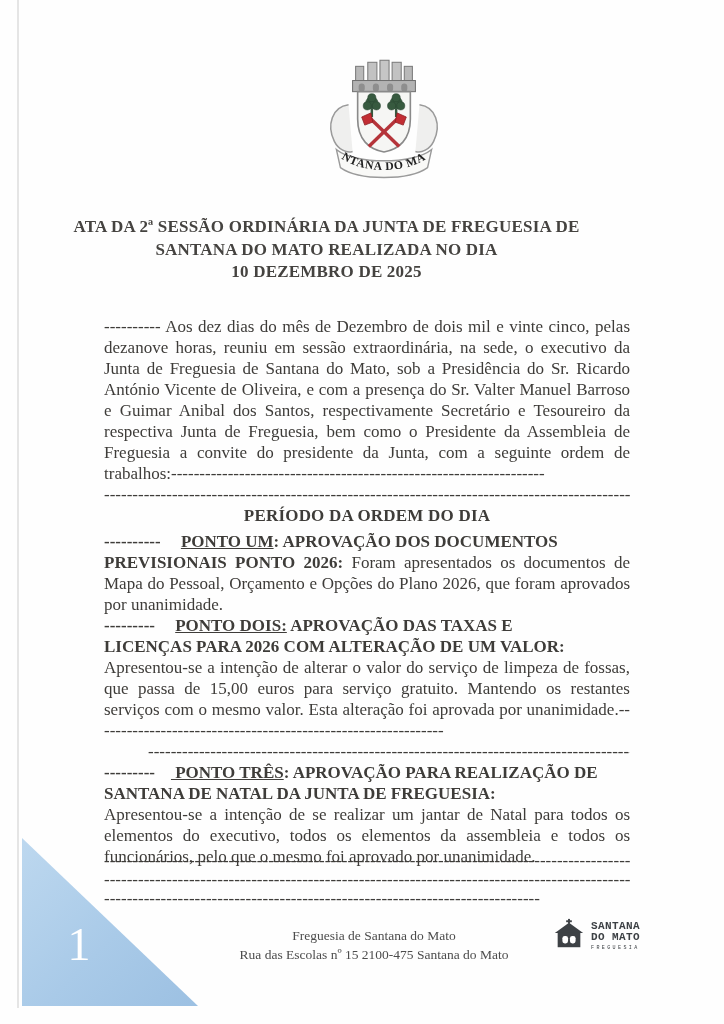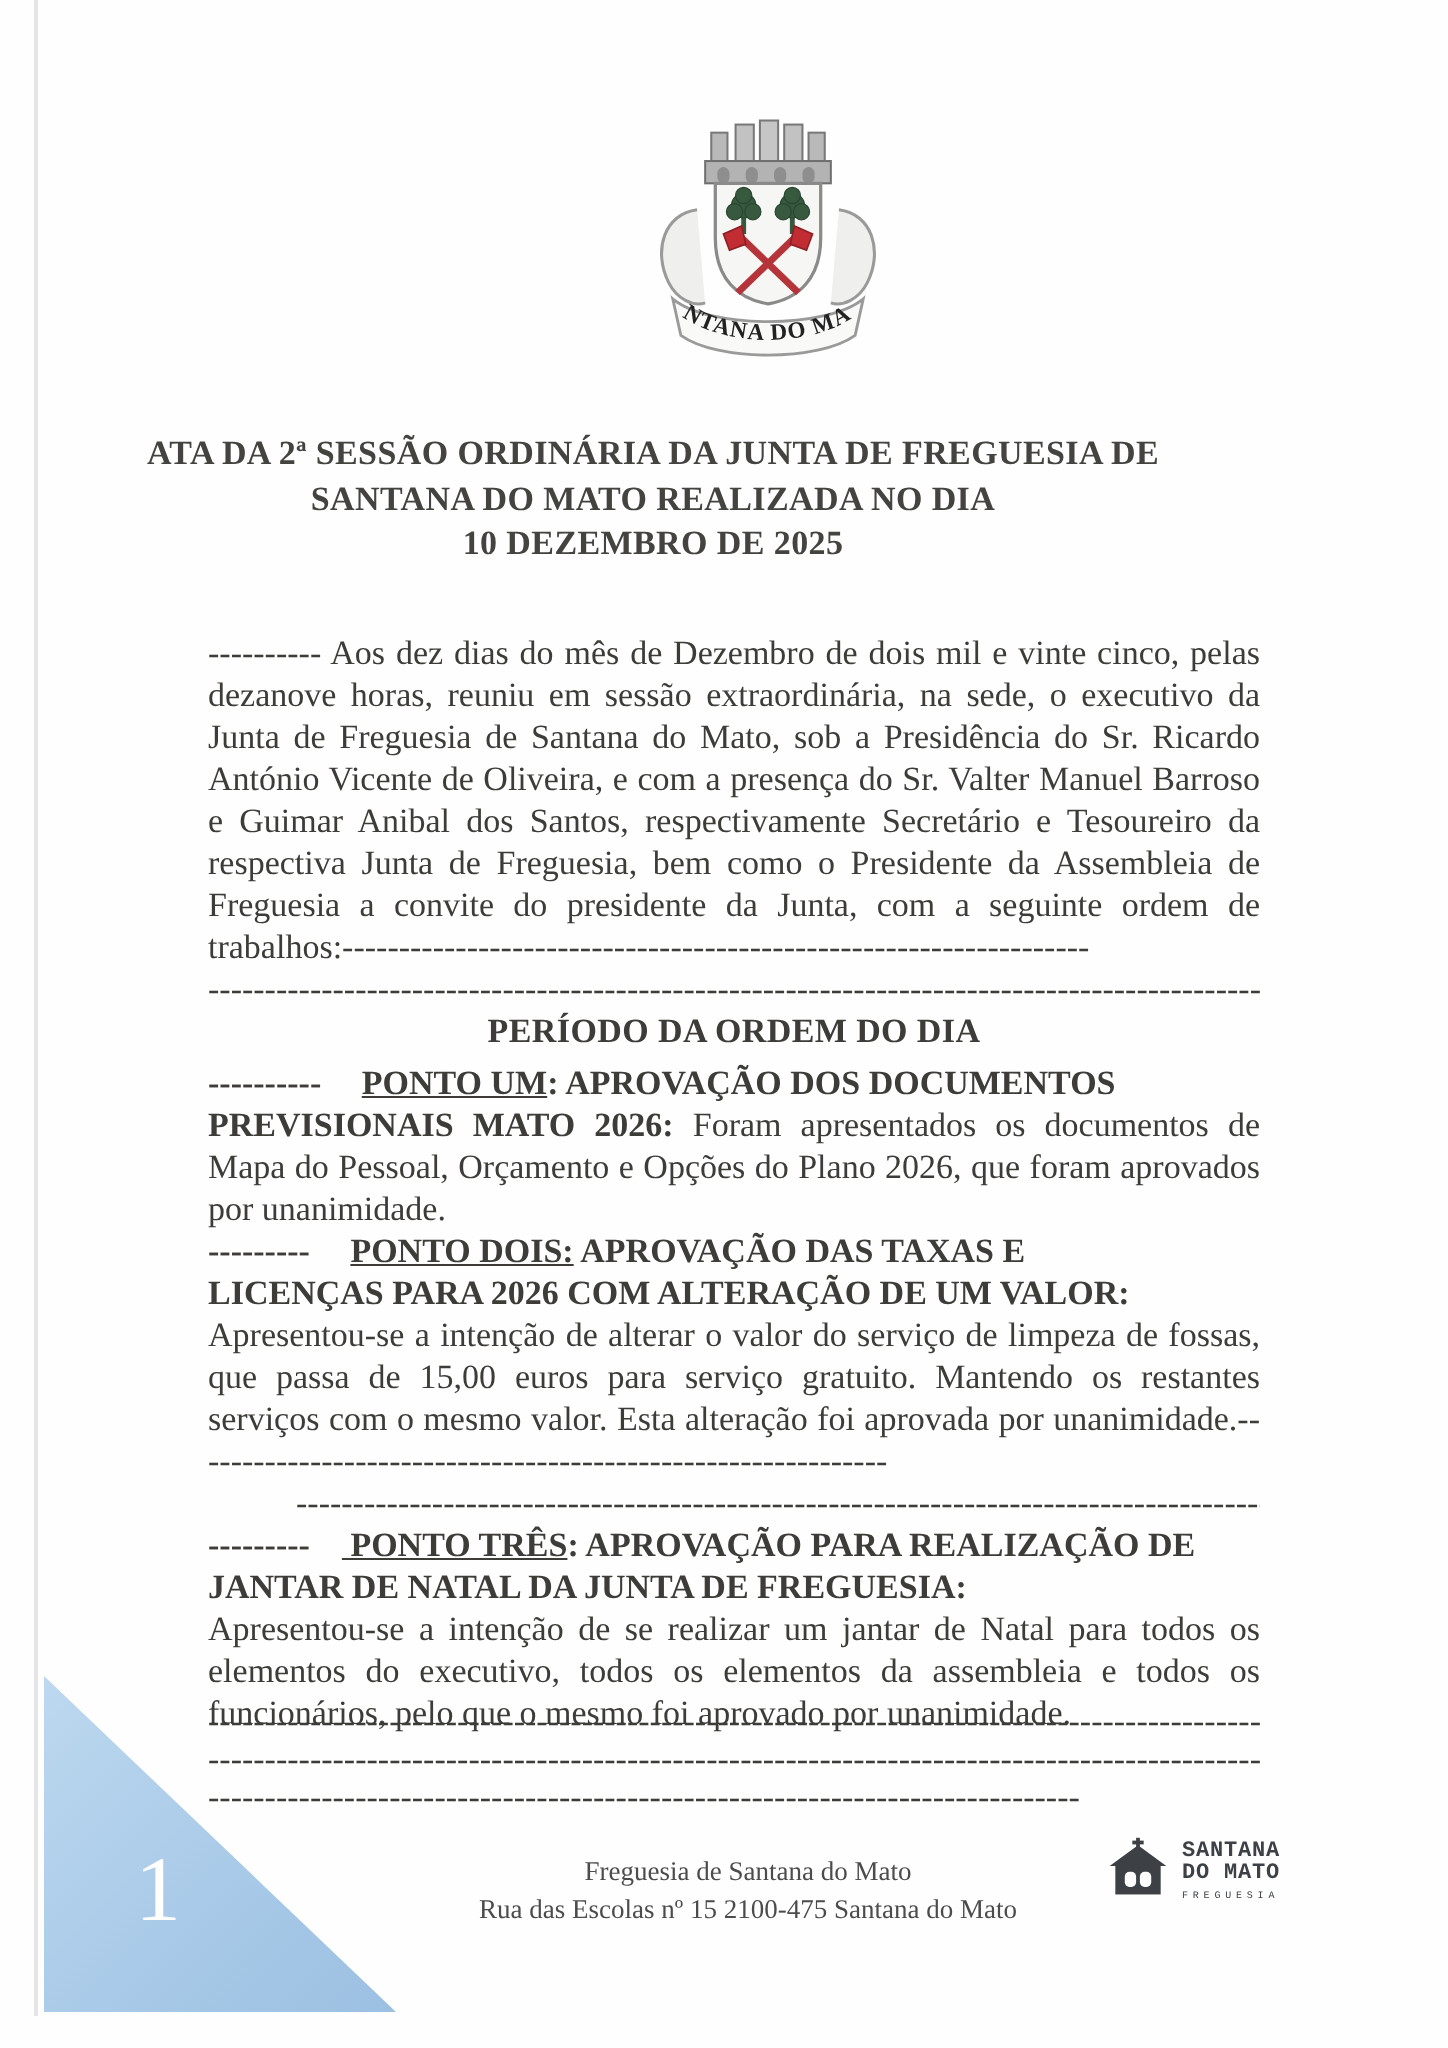--- a/index.html
+++ b/index.html
@@ -109,27 +109,27 @@
   </div>
 
   <div class="content">
 
     <p><span>---------- </span><span>Aos dez dias do mês de Dezembro de dois mil e vinte cinco, pelas dezanove horas, reuniu em sessão extraordinária, na sede, o executivo da Junta de Freguesia de Santana do Mato, sob a Presidência do Sr. Ricardo António Vicente de Oliveira, e com a presença do Sr. Valter Manuel Barroso e Guimar Anibal dos Santos, respectivamente Secretário e Tesoureiro da respectiva Junta de Freguesia, bem como o Presidente da Assembleia de Freguesia a convite do presidente da Junta, com a seguinte ordem de trabalhos:</span><span>------------------------------------------------------------------</span></p>
 
     <div class="dash-line">------------------------------------------------------------------------------------------------</div>
 
     <div class="section-heading">PERÍODO DA ORDEM DO DIA</div>
 
-    <p class="pt-block pt-um"><b><span>---------- </span><u>PONTO UM</u><span>: APROVAÇÃO DOS DOCUMENTOS</span><br><span>PREVISIONAIS MATO 2026:</span></b><span> Foram apresentados os documentos de Mapa do Pessoal, Orçamento e Opções do Plano 2026, que foram aprovados por unanimidade.</span></p>
+    <p class="pt-block pt-um"><b><span>---------- </span><u>PONTO UM</u><span>: APROVAÇÃO DOS DOCUMENTOS</span><br><span>PREVISIONAIS PONTO 2026:</span></b><span> Foram apresentados os documentos de Mapa do Pessoal, Orçamento e Opções do Plano 2026, que foram aprovados por unanimidade.</span></p>
 
     <p class="pt-block"><b><span>--------- </span><u>PONTO DOIS:</u><span> APROVAÇÃO DAS TAXAS E</span><br><span>LICENÇAS PARA 2026 COM ALTERAÇÃO DE UM VALOR:</span></b><br><span>Apresentou-se a intenção de alterar o valor do serviço de limpeza de fossas, que passa de 15,00 euros para serviço gratuito. Mantendo os restantes serviços com o mesmo valor. Esta alteração foi aprovada por unanimidade.</span><span>--------------------------------------------------------------</span></p>
 
     <div class="dash-line pt-block">------------------------------------------------------------------------------------------</div>
 
-    <p><b><span>---------</span><u> PONTO TRÊS</u><span>: APROVAÇÃO PARA REALIZAÇÃO DE</span><br><span>JANTAR DE NATAL DA JUNTA DE FREGUESIA:</span></b></p>
+    <p><b><span>---------</span><u> PONTO TRÊS</u><span>: APROVAÇÃO PARA REALIZAÇÃO DE</span><br><span>SANTANA DE NATAL DA JUNTA DE FREGUESIA:</span></b></p>
 
     <p class="pt3-body">Apresentou-se a intenção de se realizar um jantar de Natal para todos os elementos do executivo, todos os elementos da assembleia e todos os funcionários, pelo que o mesmo foi aprovado por unanimidade.</p>
 
     <div class="closing">
       <div class="dash-line">------------------------------------------------------------------------------------------------</div>
       <div class="dash-line">------------------------------------------------------------------------------------------------</div>
       <div class="dash-line">-----------------------------------------------------------------------------</div>
     </div>
 
   </div>

